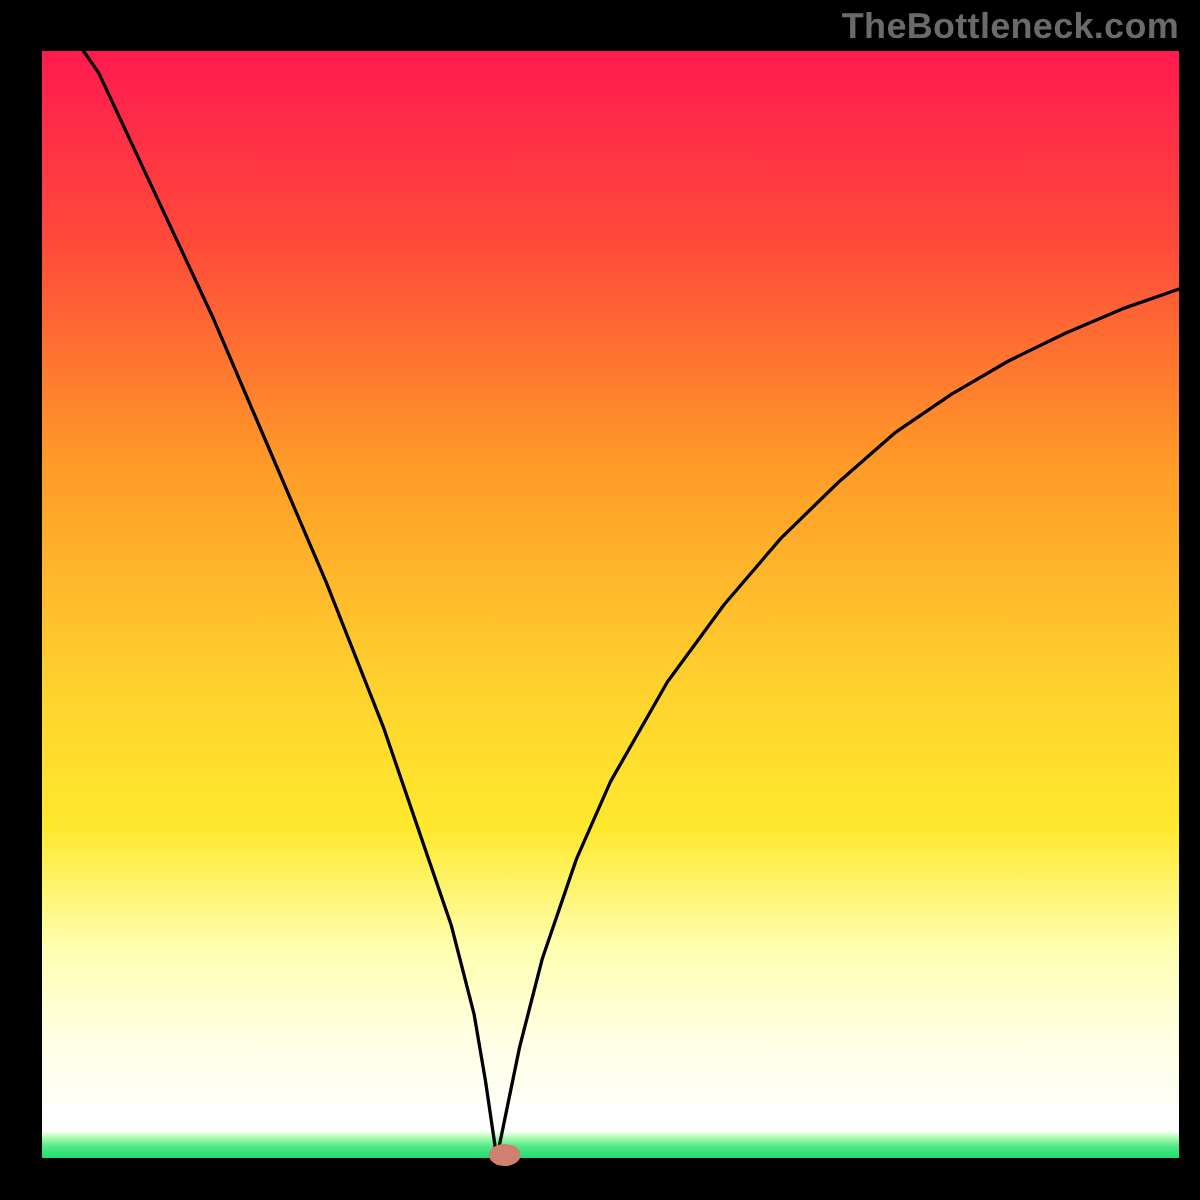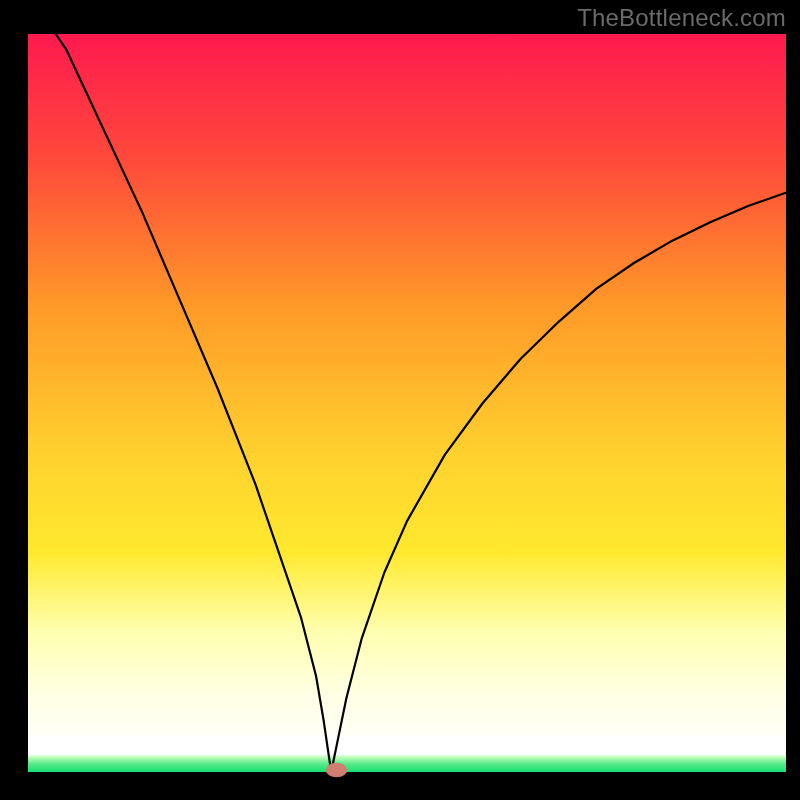--- a/index.html
+++ b/index.html
@@ -16,21 +16,21 @@
     left: 0; top: 0;
     width: 800px; height: 800px;
     background: #000;
   }
   .watermark {
     position: absolute;
     top: 4px;
     right: 14px;
     color: #6a6a6a;
     font-size: 24px;
-    font-weight: 400;
+    font-weight: 700;
     letter-spacing: 0.2px;
     user-select: none;
   }
   svg {
     position: absolute;
     left: 0; top: 0;
   }
 </style>
 </head>
 <body>

